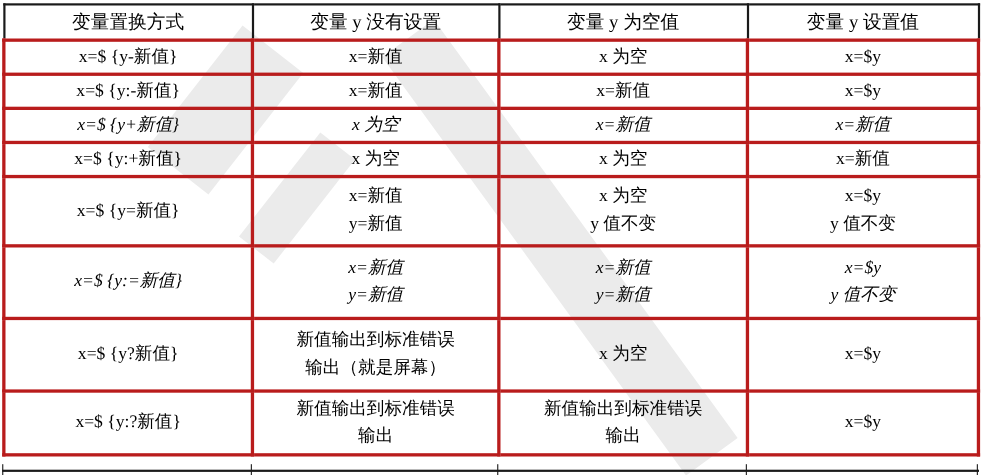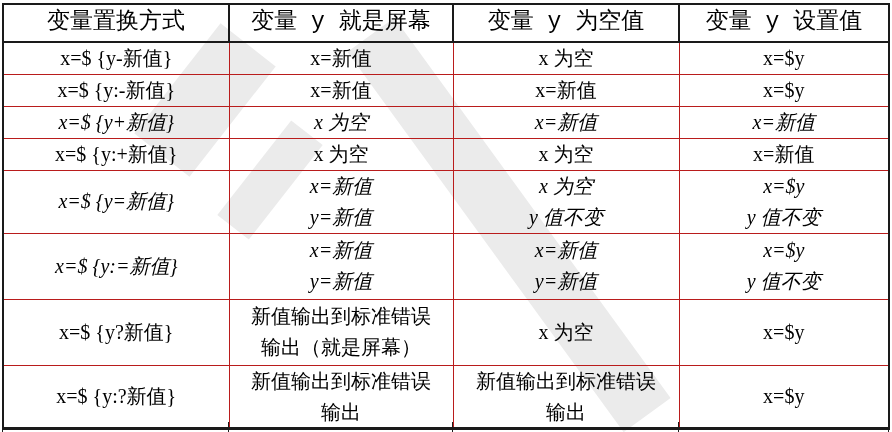--- a/index.html
+++ b/index.html
@@ -18,34 +18,33 @@
   .wm3{width:40px;height:120px;left:250px;top:120px;transform:rotate(38deg);}
 
   .var-table{
     position:absolute;left:2px;top:3px;z-index:1;
     width:886px;
     border-collapse:collapse;
     table-layout:fixed;
     background:transparent;
   }
   .var-table td,.var-table th{
-    border:1px solid #b91c1c;
+    border:3px solid #b91c1c;
     padding:0 4px;
     text-align:center;
     vertical-align:middle;
-    font-size:20px;
+    font-size:16px;
     font-weight:normal;
     line-height:1.55;
     background:transparent;
   }
   .var-table thead th{
     border:2px solid #1a1a1a;
-    font-size:23px;
+    font-size:17px;
     height:30px;
-    font-family:Liberation Mono, monospace;
   }
   .var-table{border:2px solid #1a1a1a;}
   .cell-line{display:block;}
   col.c1{width:226px;} col.c2{width:224px;} col.c3{width:226px;} col.c4{width:210px;}
 
   
   .bottom-fragment{position:absolute;left:0;top:422px;width:892px;height:10px;z-index:1;}
   .next-row-line{position:absolute;left:2px;top:5px;width:888px;height:2px;background:#1a1a1a;}
   .col-stub{position:absolute;top:0;width:1px;height:10px;background:#1a1a1a;}
 </style>
@@ -61,21 +60,21 @@
   <table class="var-table">
     <colgroup>
       <col class="c1">
         <col class="c2">
         <col class="c3">
         <col class="c4">
     </colgroup>
     <thead>
       <tr>
         <th>变量置换方式</th>
-        <th>变量 y 就是屏幕</th>
+        <th>变量 y 没有设置</th>
         <th>变量 y 为空值</th>
         <th>变量 y 设置值</th>
       </tr>
     </thead>
     <tbody>
         <tr style="height: 31px;">
           <td>
             <span class="cell-line">x=$ {y-新值}</span>
           </td>
           <td>
@@ -123,21 +122,21 @@
           <td>
             <span class="cell-line">x 为空</span>
           </td>
           <td>
             <span class="cell-line">x 为空</span>
           </td>
           <td>
             <span class="cell-line">x=新值</span>
           </td>
         </tr>
-        <tr style="height: 63px; font-style: italic;">
+        <tr style="height: 63px;">
           <td>
             <span class="cell-line">x=$ {y=新值}</span>
           </td>
           <td>
             <span class="cell-line">x=新值</span>
             <span class="cell-line">y=新值</span>
           </td>
           <td>
             <span class="cell-line">x 为空</span>
             <span class="cell-line">y 值不变</span>

